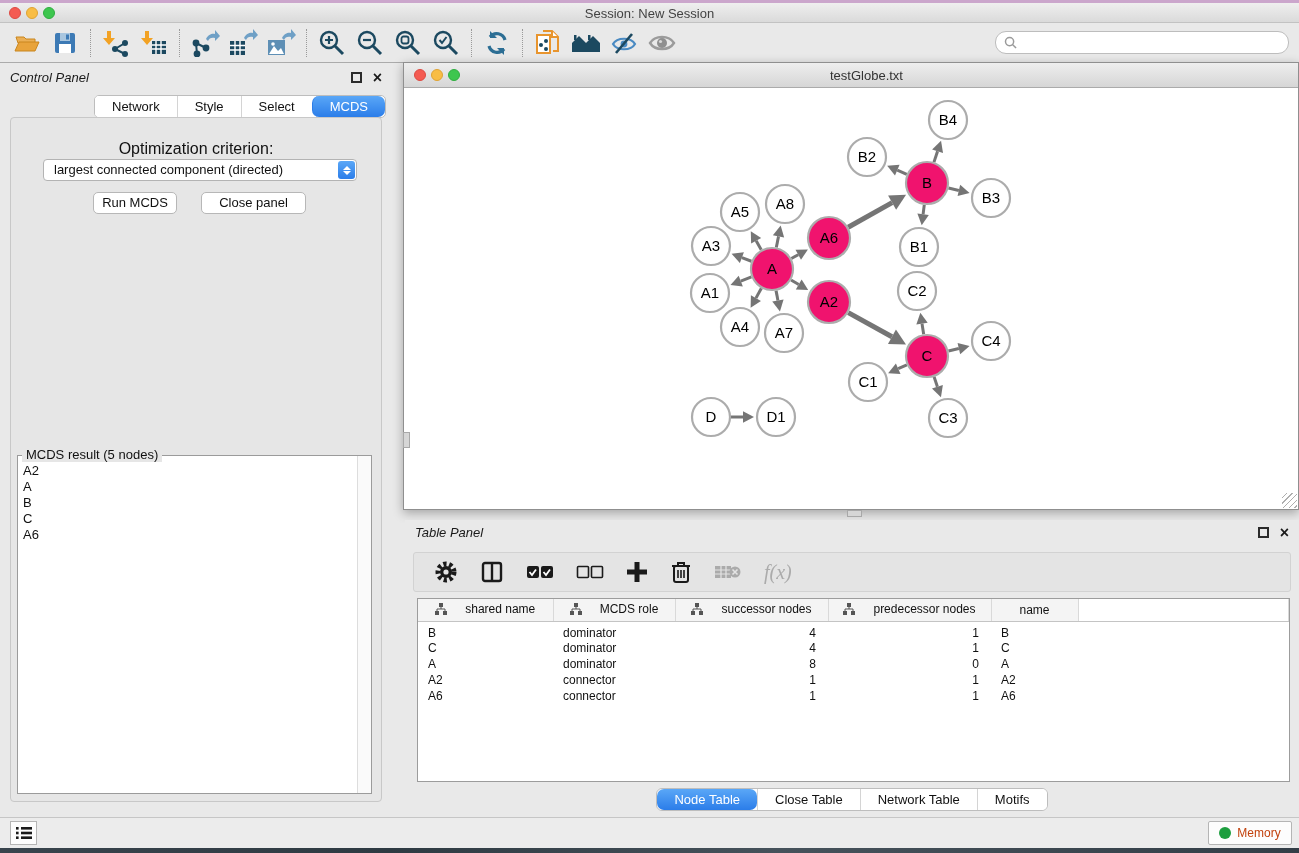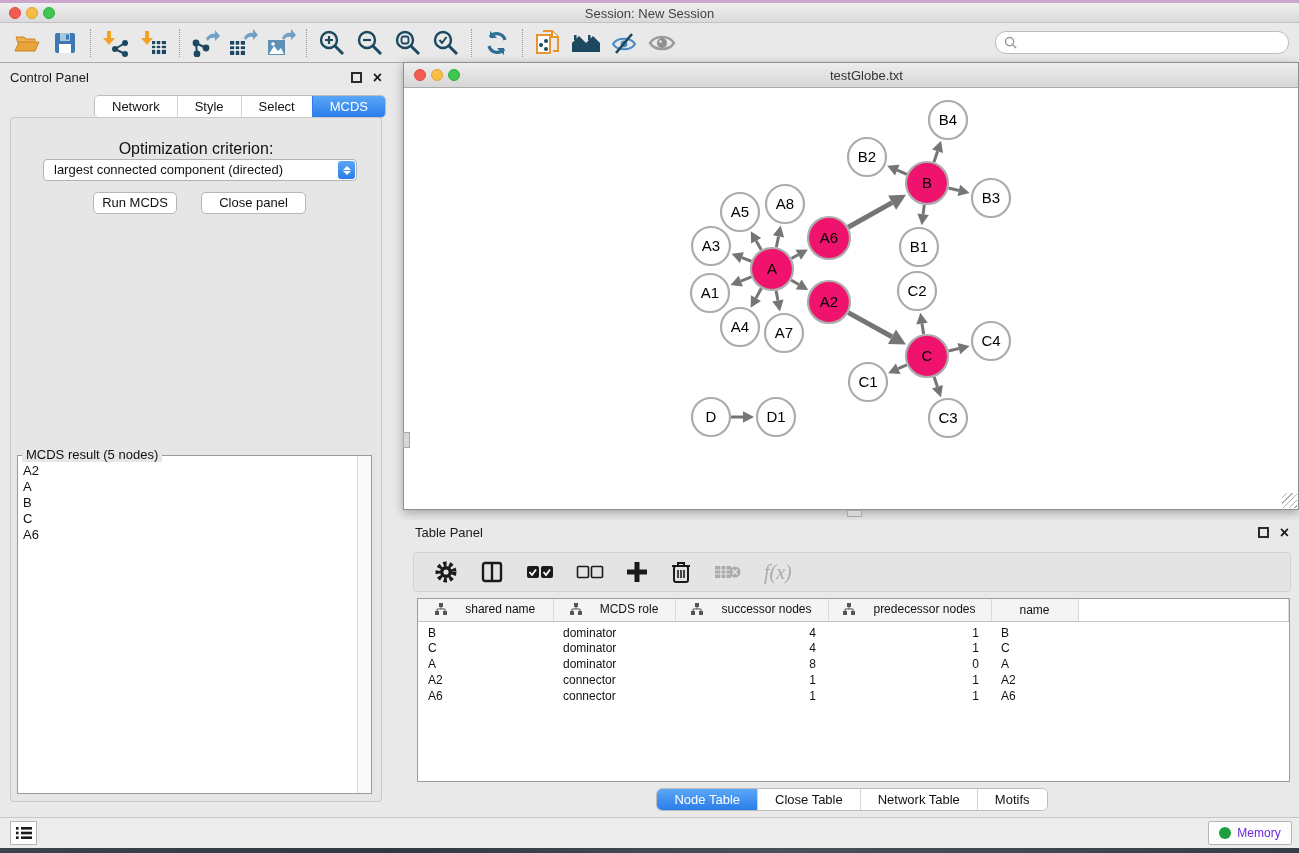--- a/index.html
+++ b/index.html
@@ -22,29 +22,29 @@
     background:#E9E9E9; border-bottom:1px solid #ABABAB; display:flex; align-items:center; padding-left:8px; }
   .tb-btn { width:38px; height:32px; display:flex; align-items:center; justify-content:center; }
   .tb-sep { width:1px; height:28px; border-left:1px dotted #9A9A9A; margin:0 6px; }
   .search-box { position:absolute; right:10px; top:7px; width:294px; height:23px; background:#fff;
     border:1px solid #BDBDBD; border-radius:11px; display:flex; align-items:center; padding-left:8px; }
   .search-box input { border:none; outline:none; flex:1; font-size:12px; background:transparent; margin-left:5px; }
 
   
   .control-panel { position:absolute; left:0; top:64px; width:392px; height:753px; background:#E9E9E9; }
   .panel-head { position:absolute; left:0; top:4px; width:100%; height:22px; }
-  .panel-head .ph-title { position:absolute; left:10px; top:2px; font-size:13px; color:#1A1A1A; }
+  .panel-head .ph-title { position:absolute; left:10px; top:2px; font-size:13px; color:#1A1A1A;font-style:italic; }
   .float-btn { position:absolute; width:11px; height:11px; border:2px solid #2B2B2B; top:4px; }
   .close-btn { position:absolute; top:0px; font-size:16px; font-weight:900; color:#1A1A1A; line-height:20px; }
   .cp-tabs { position:absolute; left:78px; top:31px; height:23px; display:flex;
     border:1px solid #BDBDBD; border-radius:5px; overflow:hidden; background:#fff;margin-left:16px; }
   .seg { padding:0 17px; font-size:13px; line-height:21px; color:#111; background:#fff;
     border-left:1px solid #D4D4D4; }
   .seg:first-child { border-left:none; }
-  .seg.sel { background:linear-gradient(#5AA7F7,#2B7DE9); color:#fff; border-left-color:#2B7DE9; }
+  .seg.sel { background:linear-gradient(#5AA7F7,#2B7DE9); color:#fff; border-left-color:#2B7DE9;border-radius:7px; }
   .cp-body { position:absolute; left:10px; right:10px; top:53px; bottom:15px;
     background:#E6E6E6; border:1px solid #C8C8C8; border-radius:4px; }
   .opt-label { position:absolute; left:0; right:0; top:22px; text-align:center; font-size:16px; color:#111; }
   .criterion { position:absolute; left:32px; top:41px; width:314px; height:22px; background:#fff;
     border:1px solid #B3B3B3; border-radius:4px; font-size:13px; color:#111; line-height:20px;
     padding-left:10px; }
   .criterion .spin { position:absolute; right:1px; top:1px; width:17px; height:18px; border-radius:3px;
     background:linear-gradient(#5AA7F7,#2B7DE9); display:flex; flex-direction:column;
     align-items:center; justify-content:center; gap:1px; }
   .spin .up, .spin .dn { width:0; height:0; border-left:4px solid transparent; border-right:4px solid transparent; }
@@ -98,21 +98,21 @@
   .tp-tabs-inner { display:flex; border:1px solid #BDBDBD; border-radius:6px; overflow:hidden;
     background:#fff; height:23px; }
 
   
   .status-bar { position:absolute; left:0; top:817px; width:1299px; height:31px;
     background:#ECECEC; border-top:1px solid #C6C6C6; }
   .list-btn { position:absolute; left:10px; top:3px; width:27px; height:24px; background:#FDFDFD;
     border:1px solid #B5B5B5; display:flex; align-items:center; justify-content:center; }
   .memory-btn { position:absolute; right:7px; top:3px; width:84px; height:24px; background:#FDFDFD;
     border:1px solid #B5B5B5; border-radius:2px; display:flex; align-items:center;
-    justify-content:center; gap:6px; font-size:12px; color:#6d28d9; }
+    justify-content:center; gap:6px; font-size:12px; color:#c2410c; }
   .mem-dot { width:12px; height:12px; border-radius:50%; background:#1D9E3F; }
   .bottom-strip { position:absolute; left:0; top:848px; width:1299px; height:5px;
     background:linear-gradient(90deg,#39444D,#2E3A42 30%,#46525B 60%,#333E47); }
 </style>
 </head>
 <body>
 
 <div class="screen">
   <div class="top-strip"></div>
 

